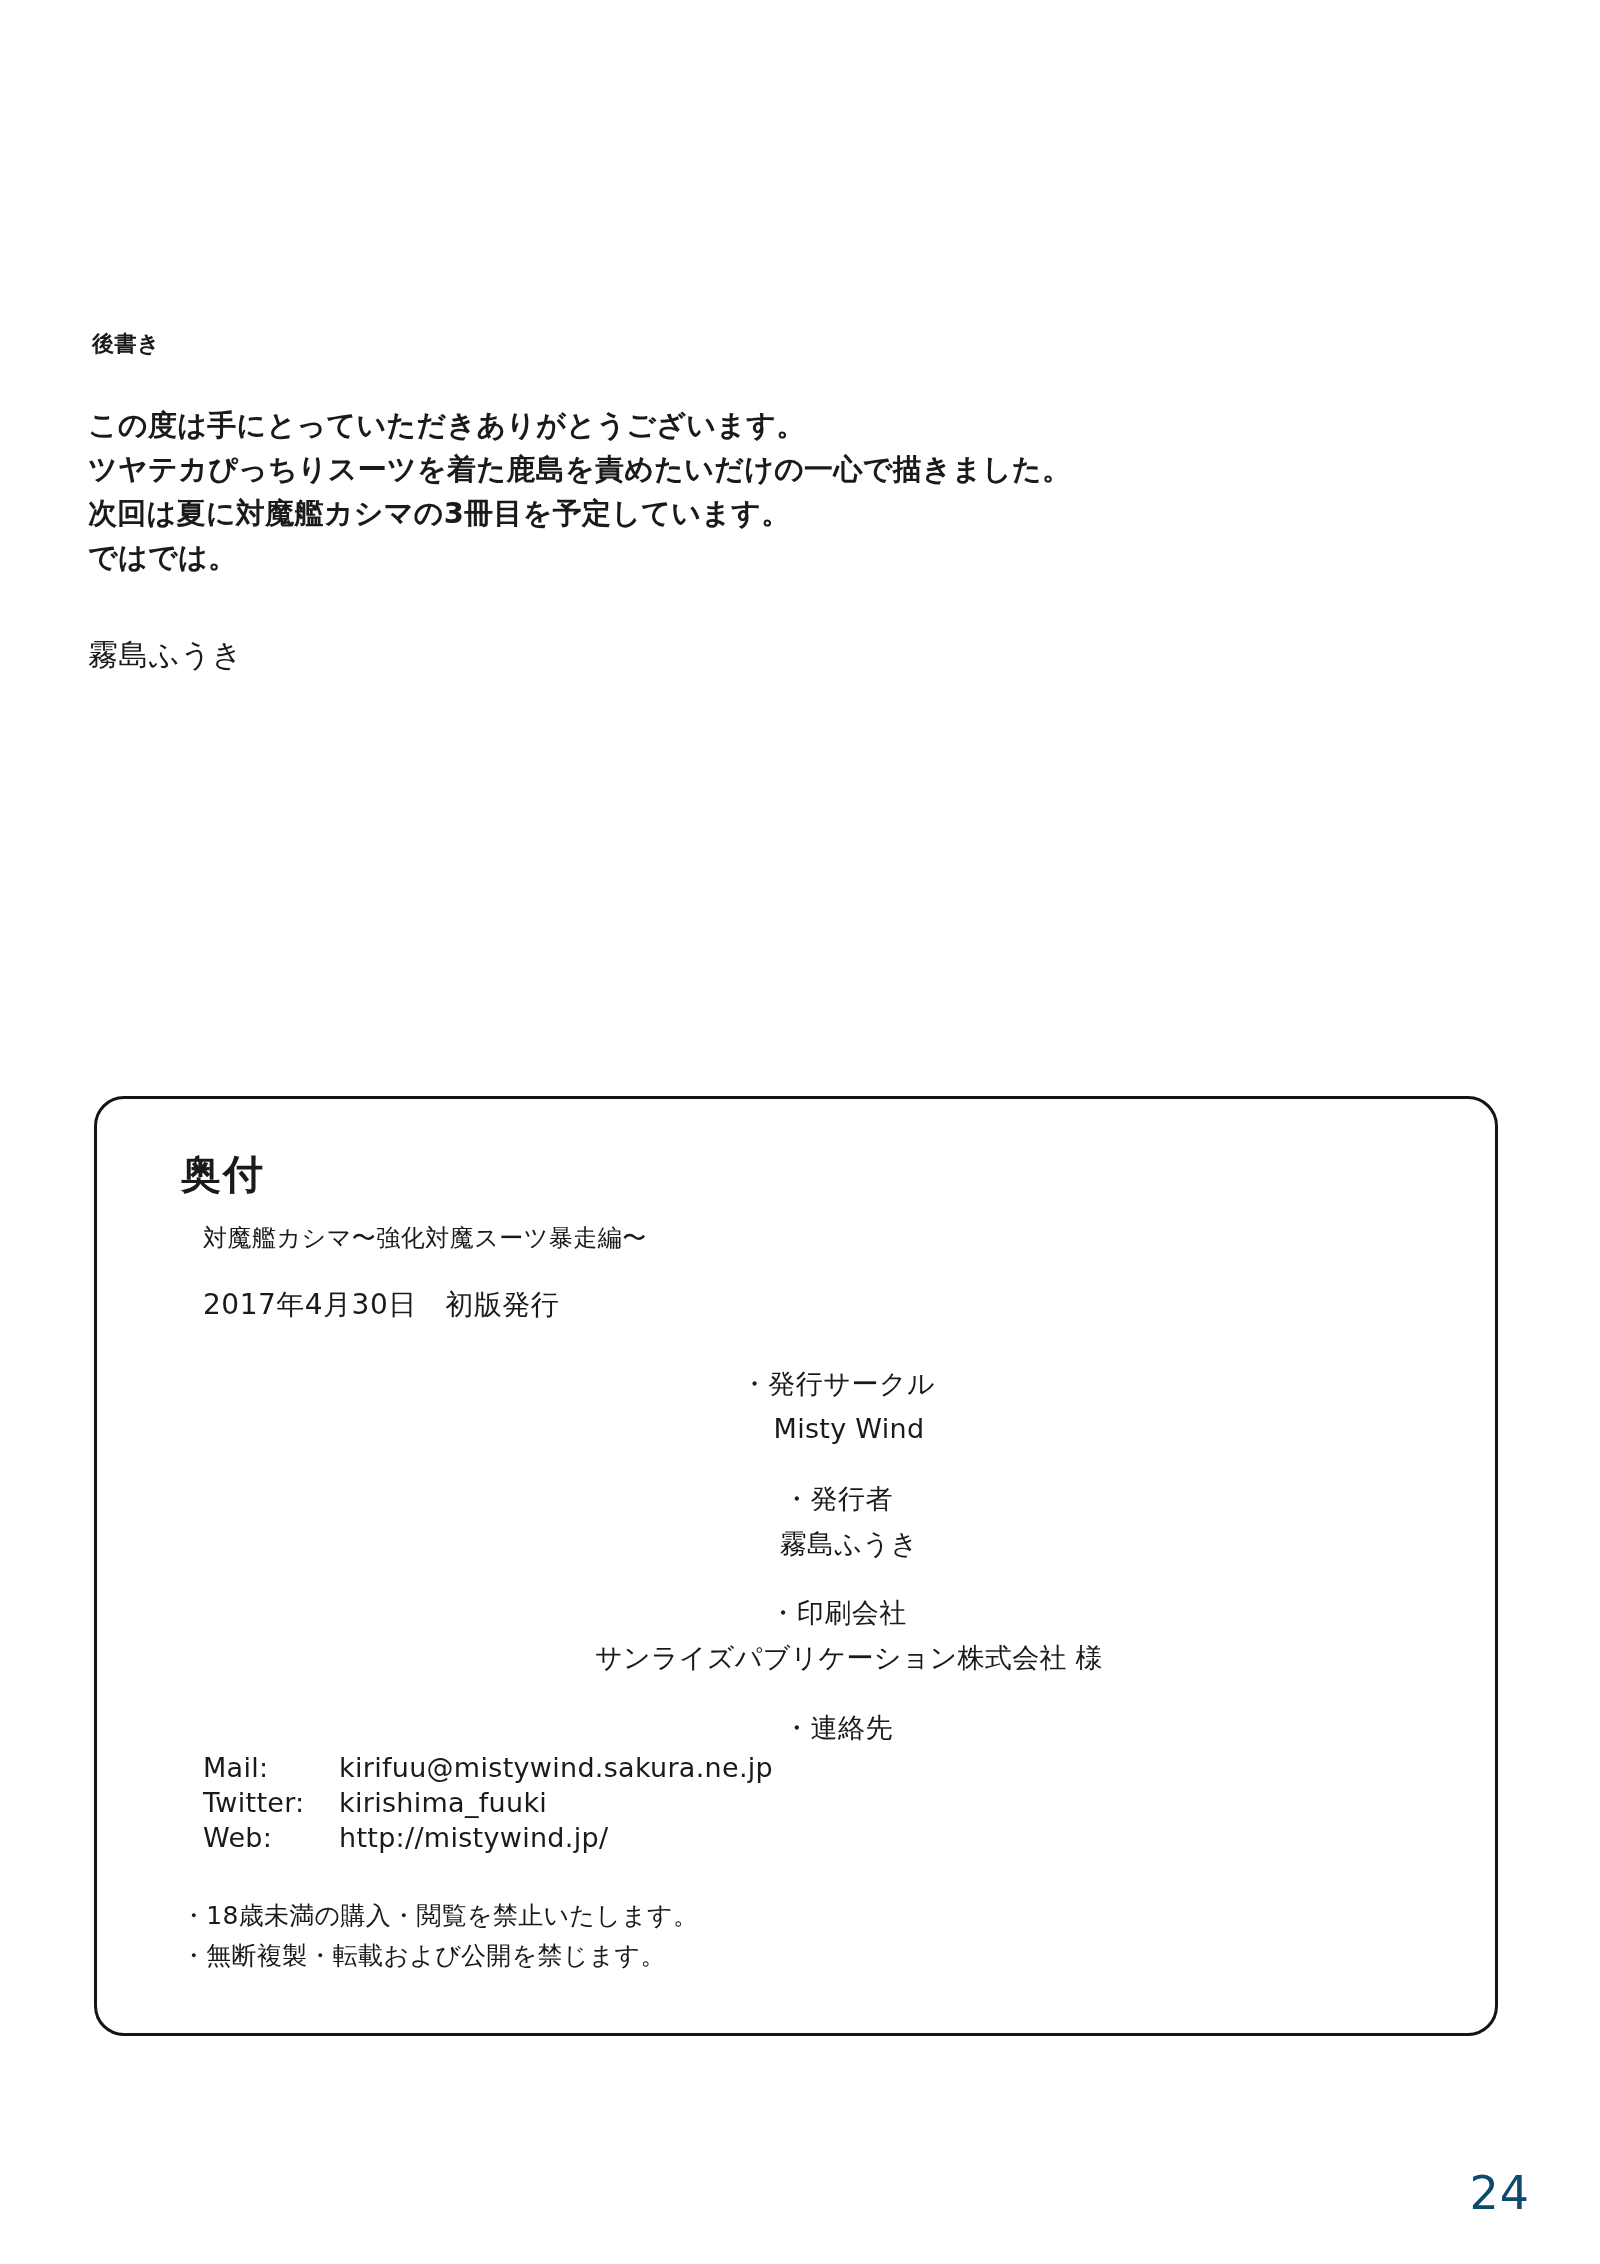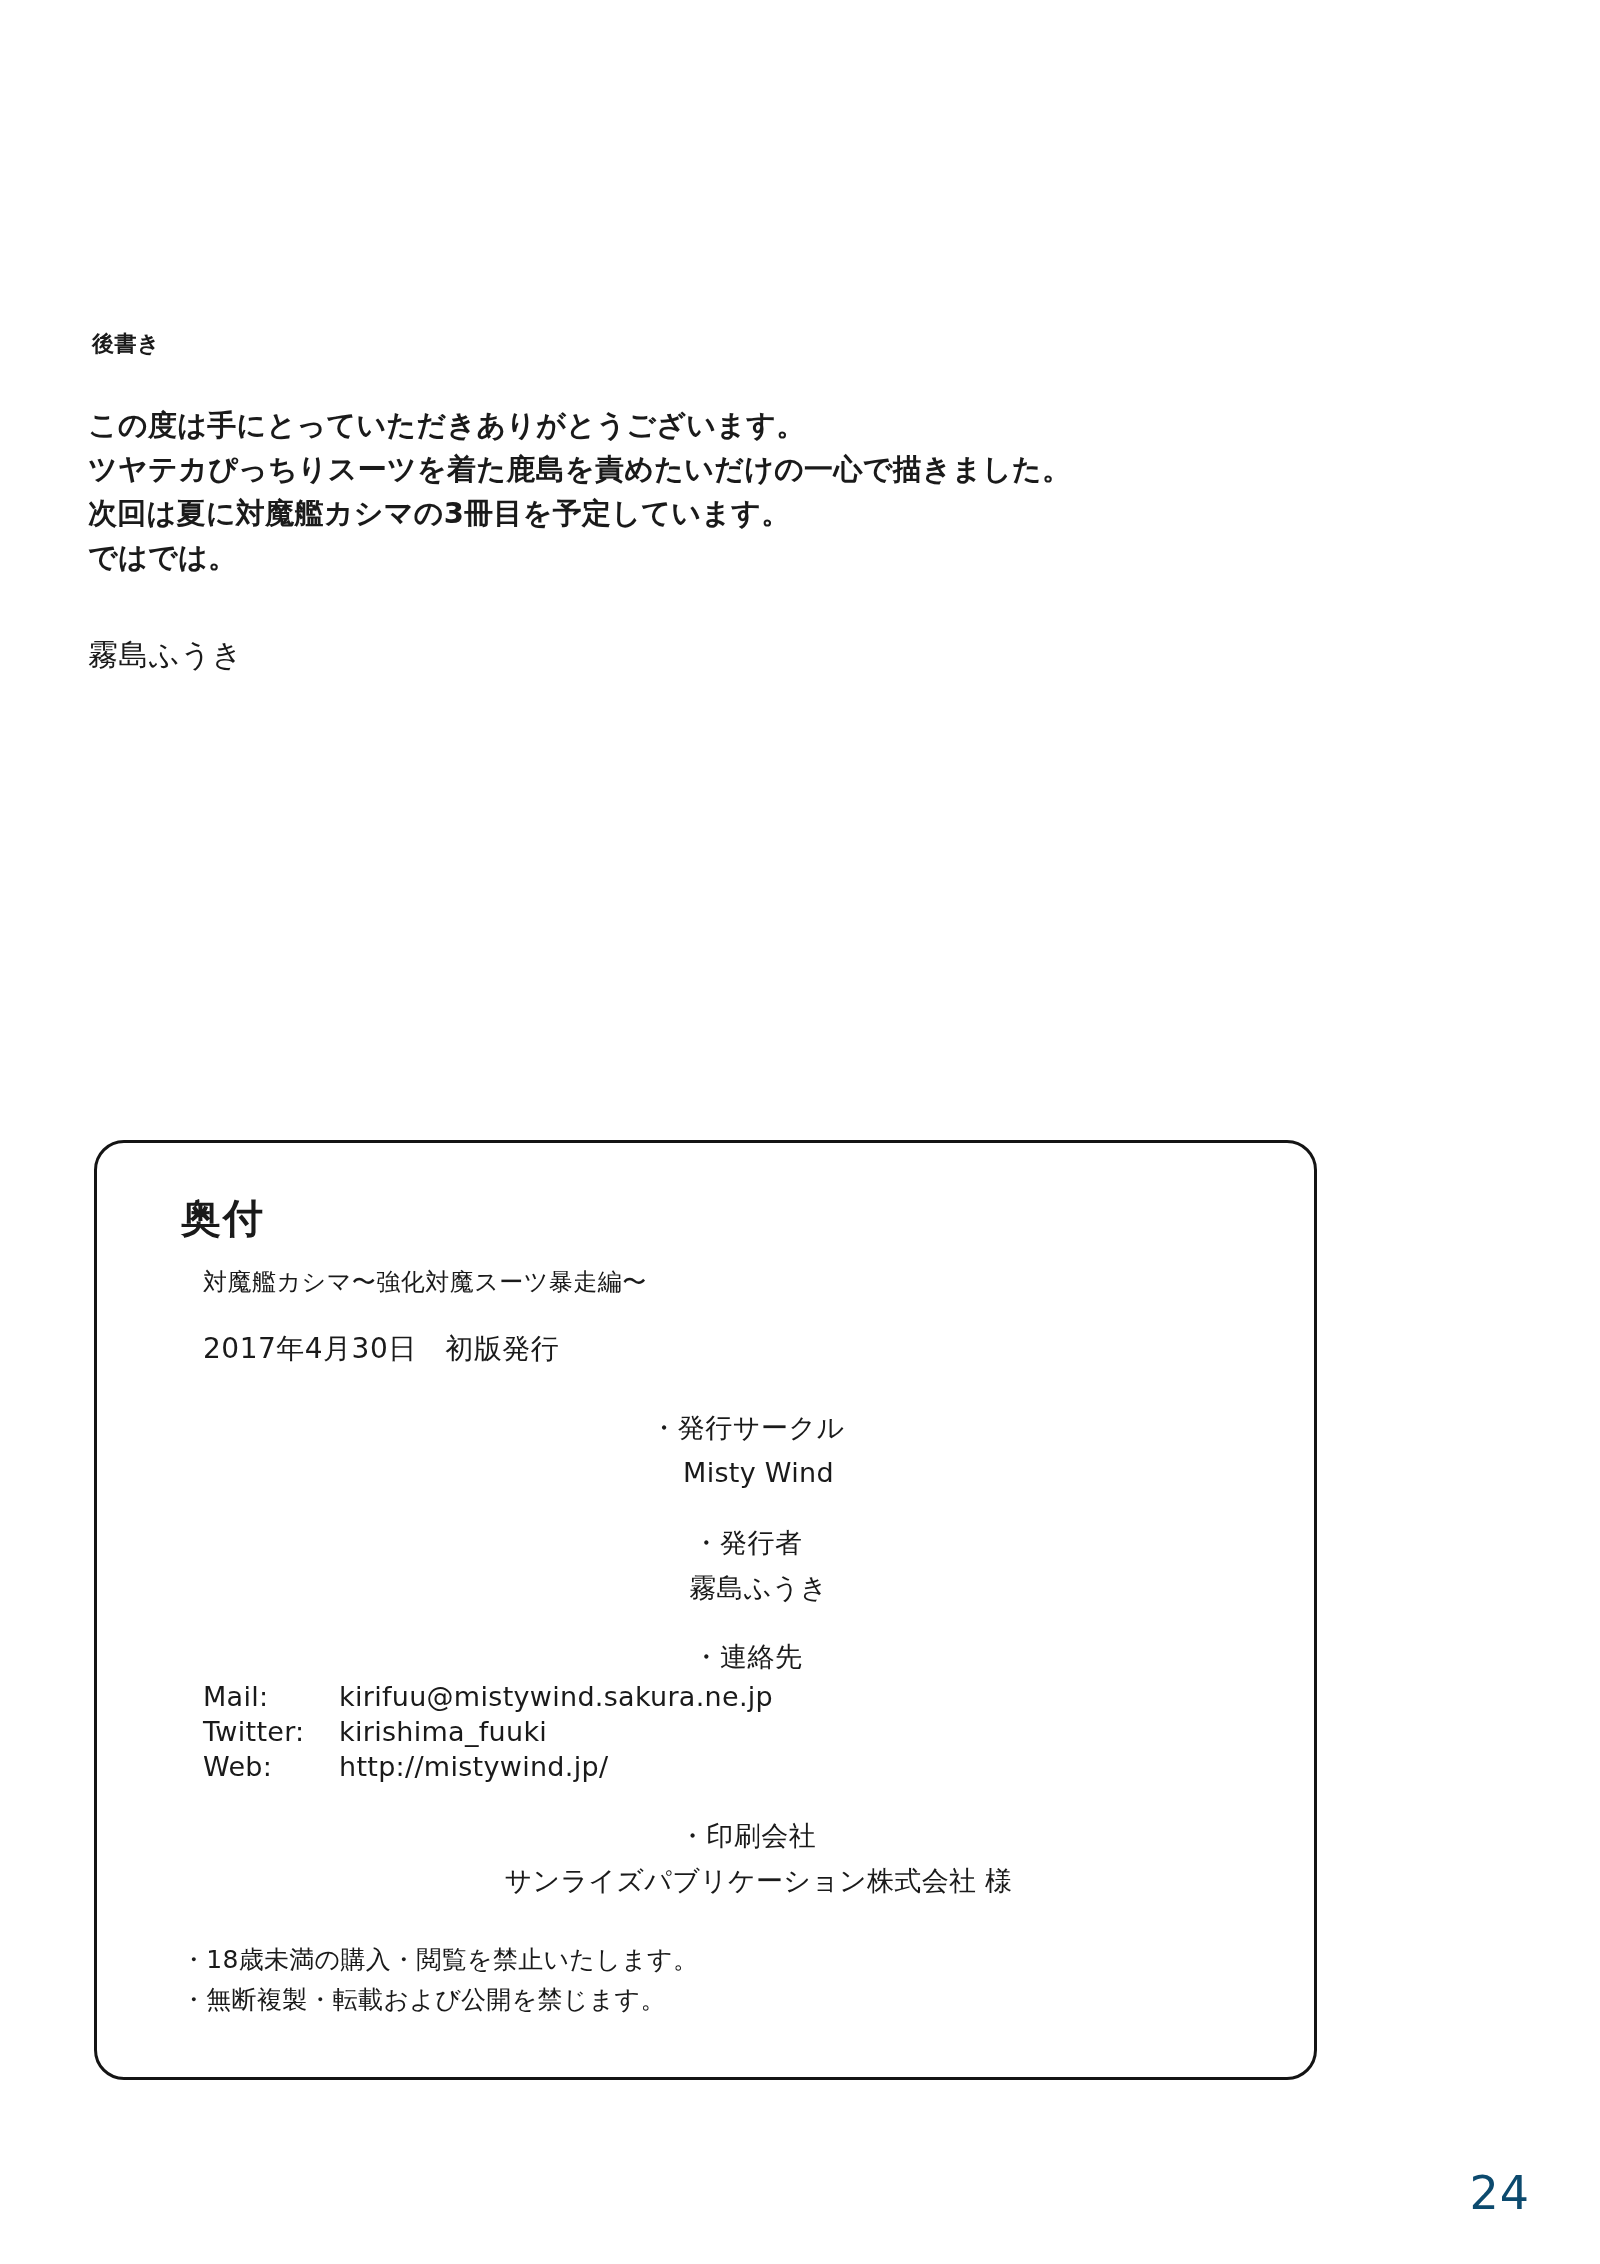--- a/index.html
+++ b/index.html
@@ -45,22 +45,22 @@
   .afterword-signature {
     margin-top: 56px;
     font-size: 30px;
     letter-spacing: 0.5px;
   }
 
   
   .colophon {
     position: absolute;
     left: 94px;
-    top: 1140px;
-    width: 1223px;
+    top: 1096px;
+    width: 1404px;
     height: 940px;
     border: 3px solid #141414;
     border-radius: 30px;
     box-sizing: border-box;
   }
   .colophon-inner {
     padding: 48px 0 0 84px;
   }
   .colophon-title {
     font-size: 40px;
@@ -156,42 +156,42 @@
         <div class="field-label">・発行サークル</div>
         <div class="field-value">Misty Wind</div>
       </div>
 
       <div class="field">
         <div class="field-label">・発行者</div>
         <div class="field-value">霧島ふうき</div>
       </div>
 
       <div class="field">
+        <div class="field-label">・印刷会社</div>
+        <div class="field-value">サンライズパブリケーション株式会社 様</div>
+      </div>
+
+      <div class="field">
         <div class="field-label">・連絡先</div>
         <div class="contact-rows">
           <div class="contact-row">
             <span class="contact-key">Mail:</span>
             <span class="contact-val">kirifuu@mistywind.sakura.ne.jp</span>
           </div>
           <div class="contact-row">
             <span class="contact-key">Twitter:</span>
             <span class="contact-val">kirishima_fuuki</span>
           </div>
           <div class="contact-row">
             <span class="contact-key">Web:</span>
             <span class="contact-val">http://mistywind.jp/</span>
           </div>
         </div>
       </div>
 
-      <div class="field">
-        <div class="field-label">・印刷会社</div>
-        <div class="field-value">サンライズパブリケーション株式会社 様</div>
-      </div>
-
       <div class="notices">
         <p class="notice">・18歳未満の購入・閲覧を禁止いたします。</p>
         <p class="notice">・無断複製・転載および公開を禁じます。</p>
       </div>
     </div>
   </section>
 
   <div class="page-number">24</div>
 
 </div>

